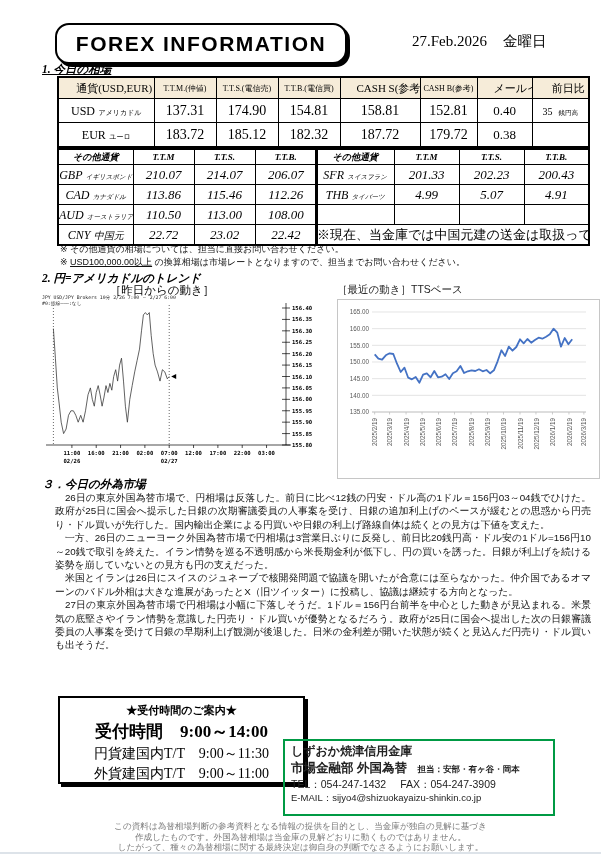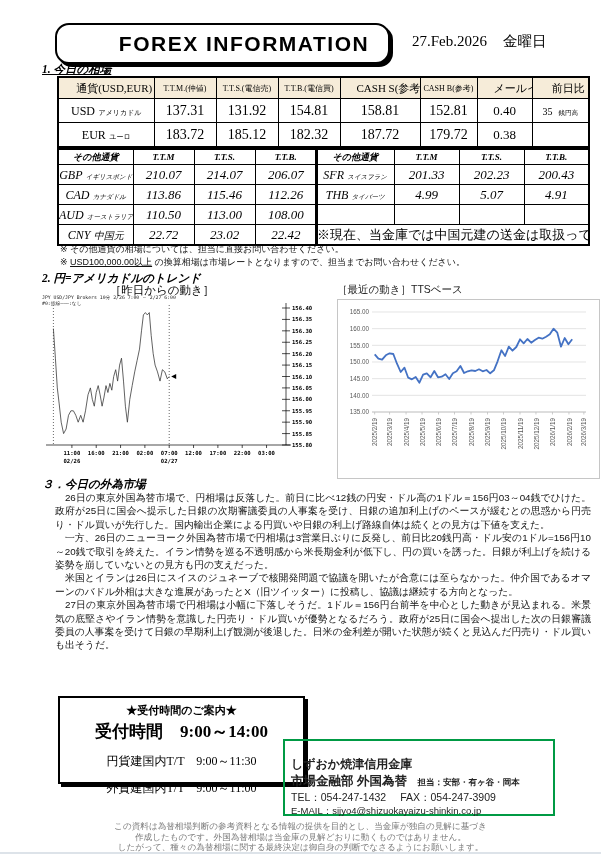--- a/index.html
+++ b/index.html
@@ -3,21 +3,21 @@
 <meta charset="utf-8">
 <style>
   html,body{margin:0;padding:0;background:#fff;}
   .page{position:relative;width:601px;height:858px;background:#ffffff;overflow:hidden;
         font-family:"Liberation Sans","DejaVu Sans",sans-serif;color:#000;}
 
   
   .title-box{position:absolute;left:55px;top:23px;width:288px;height:37px;
     border:2.5px solid #000;border-radius:14px;box-shadow:3px 3px 0 #000;background:#fff;
     display:flex;align-items:center;justify-content:center;
-    font-size:21px;font-weight:600;letter-spacing:1.5px;padding-left:43px;}
+    font-size:21px;font-weight:600;letter-spacing:1.5px;}
   .header-date{position:absolute;left:412px;top:33px;font:15px "Liberation Serif",serif;}
   .header-weekday{position:absolute;left:503px;top:32px;font-size:14.5px;}
 
   .sec-heading{position:absolute;font-family:"Liberation Serif",serif;font-style:italic;font-weight:bold;font-size:11.5px;}
   .u{text-decoration:underline;}
 
   
   table{border-collapse:collapse;}
   .main-table{position:absolute;left:57px;top:76px;width:531px;border:2px solid #000;
     font-family:"Liberation Serif",serif;table-layout:fixed;}
@@ -62,25 +62,25 @@
   
   .article{position:absolute;left:55px;top:491px;width:536px;font-size:9.8px;line-height:13.4px;
     text-align:justify;color:#111;}
   .article p{margin:0;}
 
   
   .reception{position:absolute;left:58px;top:696px;width:243px;height:84px;border:2px solid #000;
     box-shadow:3px 3px 0 #000;background:#fff;text-align:center;font-family:"Liberation Serif",serif;}
   .reception .rt{font-family:"Liberation Sans",sans-serif;font-weight:bold;font-size:11px;margin-top:5px;}
   .reception .r1{font-size:17px;font-weight:bold;margin-top:2px;}
-  .reception .r2{font-size:12px;margin-top:10px;}
+  .reception .r2{font-size:14px;margin-top:2px;}
 
   
   .bank{position:absolute;left:283px;top:739px;width:272px;height:77px;border:2px solid #009a44;
-    padding:16px 6px;box-sizing:border-box;color:#222;}
+    padding:3px 6px;box-sizing:border-box;color:#222;}
   .bank .bname{font-size:12px;font-weight:bold;line-height:14px;}
   .bank .bdept{font-size:12.5px;font-weight:bold;display:inline;}
   .bank .bstaff{font-size:8.5px;font-weight:bold;display:inline;margin-left:6px;}
   .bank .btel{font-size:10.5px;line-height:14px;}
   .bank .btel span{margin-right:14px;}
   .bank .bmail{font-size:9.5px;line-height:13px;}
 
   .footer{position:absolute;left:0;top:821px;width:601px;text-align:center;
     font-family:"Liberation Serif",serif;font-size:8.6px;line-height:10.5px;color:#7a7a7a;}
   .page-edge{position:absolute;left:0;top:852px;width:601px;height:2px;background:#dde3e9;}
@@ -118,21 +118,21 @@
         <th class="big">CASH S(参考)</th>
         <th class="sm">CASH B(参考)</th>
         <th class="big">メールイント</th>
         <th class="big">前日比</th>
       </tr>
     </thead>
     <tbody>
       <tr>
         <td><span class="ccy-code">USD</span> <span class="ccy-name">アメリカドル</span></td>
         <td>137.31</td>
-        <td>131.92</td>
+        <td>174.90</td>
         <td>154.81</td>
         <td>158.81</td>
         <td>152.81</td>
         <td style="font-size:13px">0.40</td>
         <td><span class="prev-val">35</span><span class="prev-unit">銭円高</span></td>
       </tr>
       <tr>
         <td><span class="ccy-code">EUR</span> <span class="ccy-name">ユーロ</span></td>
         <td>183.72</td>
         <td>185.12</td>

